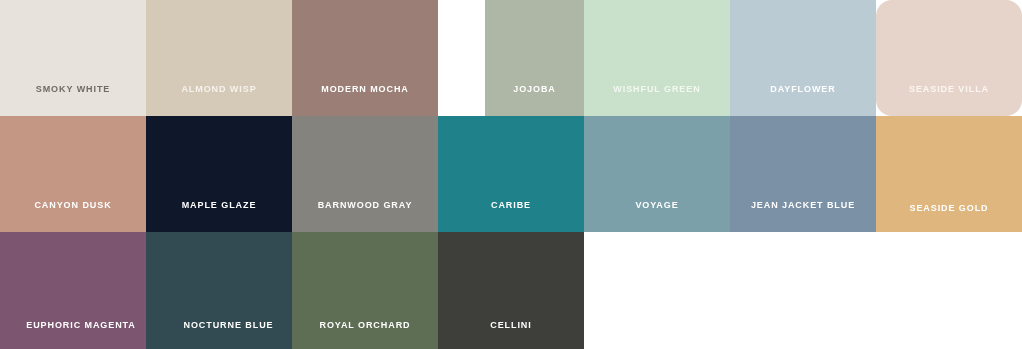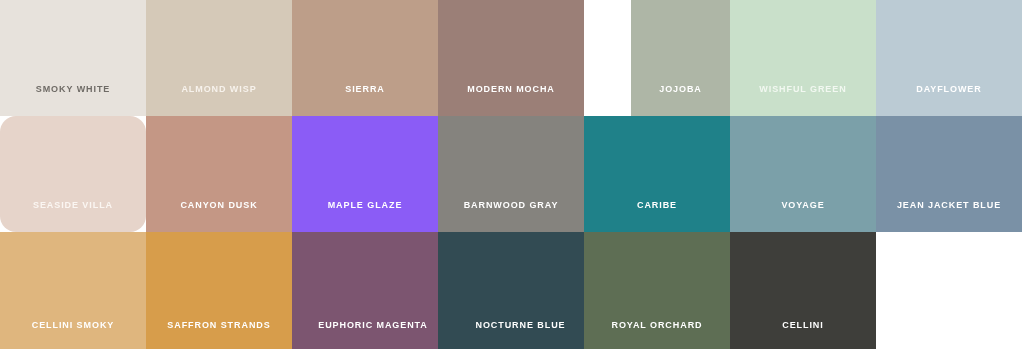--- a/index.html
+++ b/index.html
@@ -44,63 +44,57 @@
 <body>
 
 <div id="palette-grid">
 
   <div class="swatch row-1" style="background-color: rgb(231, 226, 220);">
     <span class="swatch-label" style="color: rgb(111, 107, 102);">SMOKY WHITE</span>
   </div>
   <div class="swatch row-1" style="background-color: rgb(213, 201, 184);">
     <span class="swatch-label" style="color: rgb(247, 242, 236);">ALMOND WISP</span>
   </div>
-  <div class="swatch row-1" style="background-color: rgb(189, 158, 137);">
-    <span class="swatch-label" style="color: rgb(255, 255, 255);">SIERRA</span>
-  </div>
   <div class="swatch row-1" style="background-color: rgb(155, 127, 119);">
     <span class="swatch-label" style="color: rgb(255, 255, 255);">MODERN MOCHA</span>
   </div>
   <div class="swatch row-1" style="background-color: rgb(174, 182, 166); margin-left: 47px;">
     <span class="swatch-label" style="color: rgb(255, 255, 255);">JOJOBA</span>
   </div>
   <div class="swatch row-1" style="background-color: rgb(201, 224, 202);">
     <span class="swatch-label" style="color: rgb(242, 248, 241);">WISHFUL GREEN</span>
   </div>
   <div class="swatch row-1" style="background-color: rgb(187, 203, 212);">
     <span class="swatch-label" style="color: rgb(255, 255, 255);">DAYFLOWER</span>
   </div>
 
   <div class="swatch row-2" style="background-color: rgb(230, 212, 202); border-radius: 16px;">
     <span class="swatch-label" style="color: rgb(251, 246, 242);">SEASIDE VILLA</span>
   </div>
   <div class="swatch row-2" style="background-color: rgb(196, 151, 133);">
     <span class="swatch-label" style="color: rgb(255, 255, 255);">CANYON DUSK</span>
   </div>
-  <div class="swatch row-2" style="background-color: #8b5cf6;">
+  <div class="swatch row-2" style="background-color: #0f172a;">
     <span class="swatch-label" style="color: rgb(255, 255, 255);">MAPLE GLAZE</span>
   </div>
   <div class="swatch row-2" style="background-color: rgb(133, 131, 126);">
     <span class="swatch-label" style="color: rgb(255, 255, 255);">BARNWOOD GRAY</span>
   </div>
   <div class="swatch row-2" style="background-color: rgb(31, 129, 137);">
     <span class="swatch-label" style="color: rgb(255, 255, 255);">CARIBE</span>
   </div>
   <div class="swatch row-2" style="background-color: rgb(123, 160, 169);">
     <span class="swatch-label" style="color: rgb(255, 255, 255);">VOYAGE</span>
   </div>
   <div class="swatch row-2" style="background-color: rgb(122, 145, 166);">
     <span class="swatch-label" style="color: rgb(255, 255, 255);">JEAN JACKET BLUE</span>
   </div>
 
   <div class="swatch row-3" style="background-color: rgb(223, 182, 126);">
-    <span class="swatch-label" style="color: rgb(255, 255, 255);">CELLINI SMOKY</span>
-  </div>
-  <div class="swatch row-3" style="background-color: rgb(215, 157, 75);">
-    <span class="swatch-label" style="color: rgb(255, 255, 255);">SAFFRON STRANDS</span>
+    <span class="swatch-label" style="color: rgb(255, 255, 255);">SEASIDE GOLD</span>
   </div>
   <div class="swatch row-3" style="background-color: rgb(124, 85, 112);">
     <span class="swatch-label" style="color: rgb(255, 255, 255); padding-left: 16px;">EUPHORIC MAGENTA</span>
   </div>
   <div class="swatch row-3" style="background-color: rgb(50, 75, 83);">
     <span class="swatch-label" style="color: rgb(255, 255, 255); padding-left: 19px;">NOCTURNE BLUE</span>
   </div>
   <div class="swatch row-3" style="background-color: rgb(94, 110, 84);">
     <span class="swatch-label" style="color: rgb(255, 255, 255);">ROYAL ORCHARD</span>
   </div>

